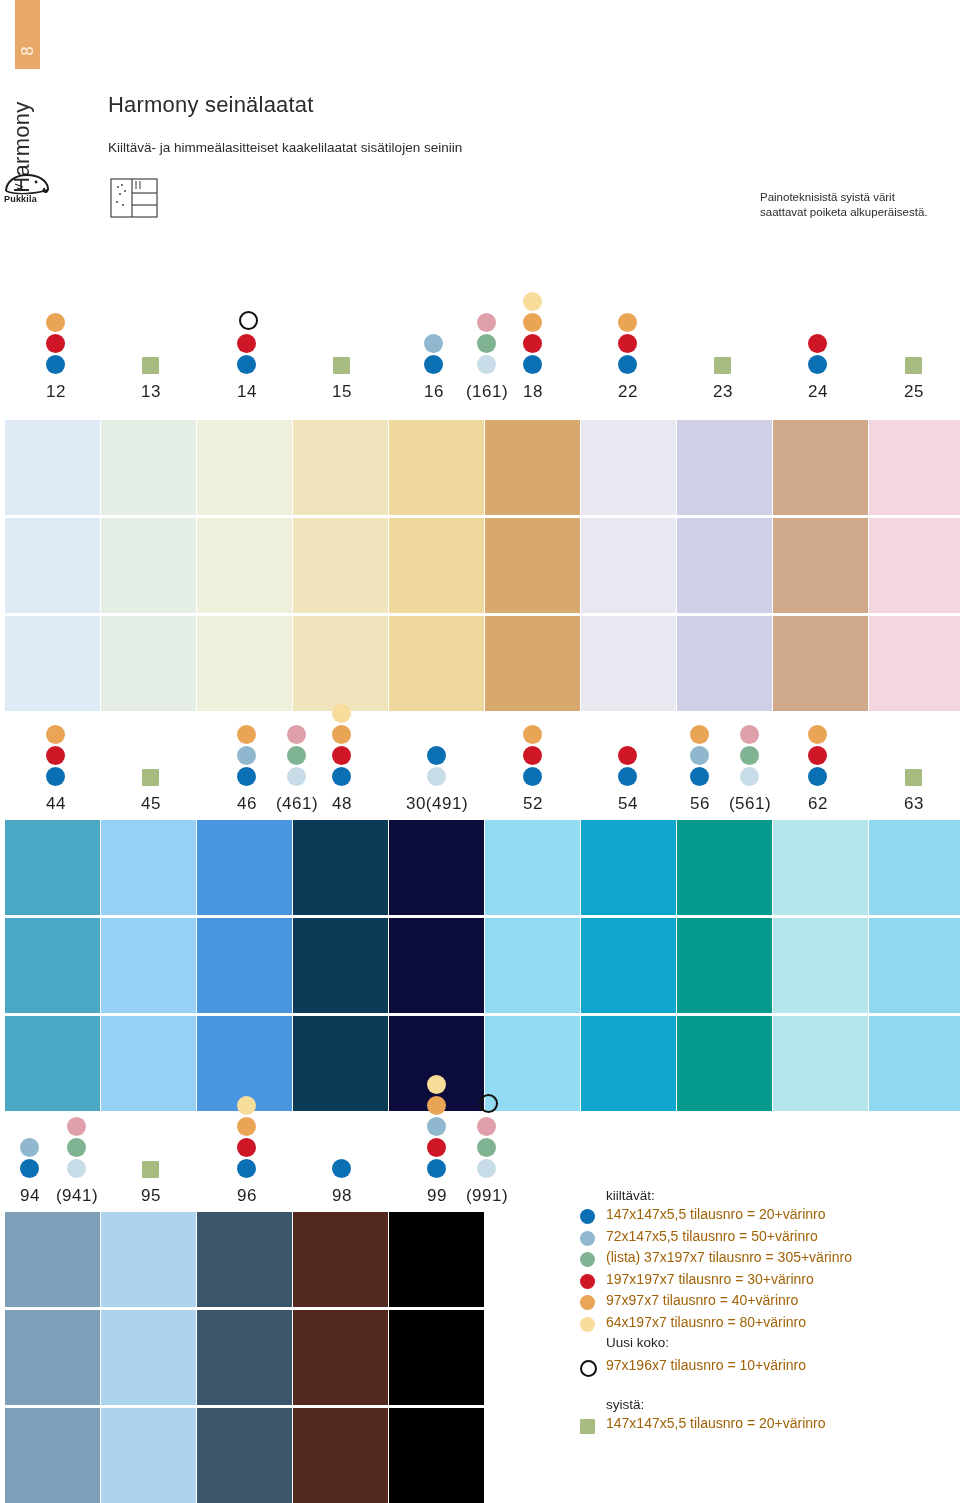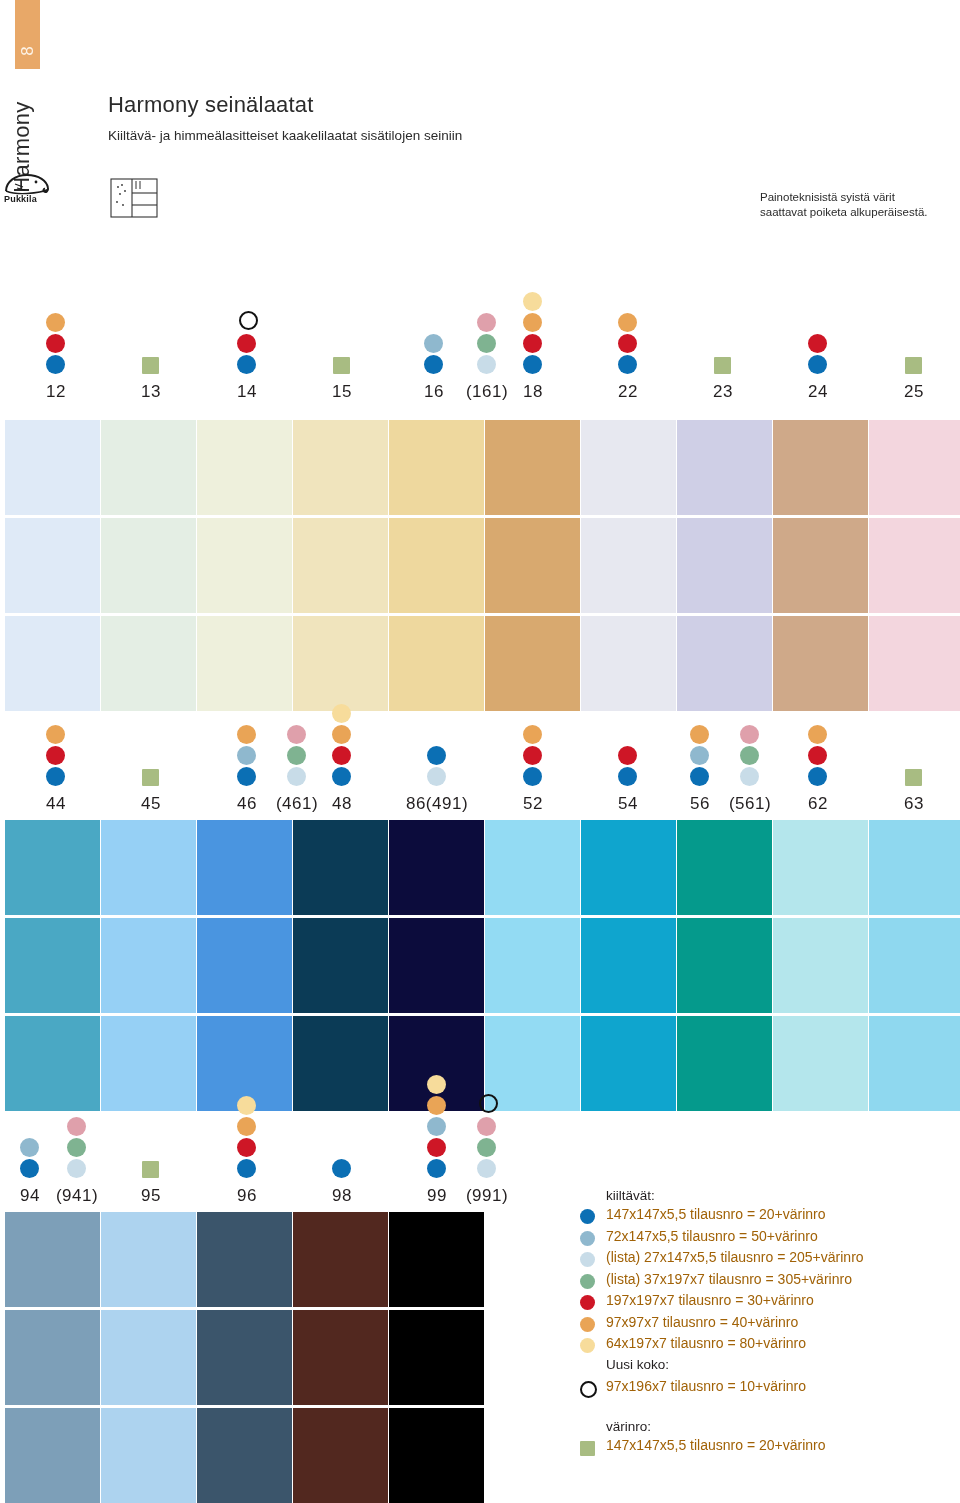--- a/index.html
+++ b/index.html
@@ -34,21 +34,21 @@
   .logo-word{
     position:absolute;left:1px;top:22px;font-size:9px;
     font-weight:bold;letter-spacing:.2px;color:#1b1b1b;text-align:center;
   }
   
   .h-title{
     position:absolute;left:108px;top:92px;
     font-size:22px;color:#2b2b2b;letter-spacing:.2px;
   }
   .h-sub{
-    position:absolute;left:108px;top:126px;width:420px;
+    position:absolute;left:108px;top:138px;width:420px;
     font-size:13.5px;line-height:19px;color:#2b2b2b;
   }
   .pictogram{
     position:absolute;left:110px;top:178px;width:48px;height:40px;
   }
   .h-note{
     position:absolute;left:760px;top:190px;width:210px;
     font-size:11.5px;line-height:15px;color:#2b2b2b;
   }
 
@@ -249,21 +249,21 @@
           <span class="mk circle" style="background: rgb(247, 220, 155);"></span>
           <span class="mk circle" style="background: rgb(233, 164, 86);"></span>
           <span class="mk circle" style="background: rgb(206, 22, 38);"></span>
           <span class="mk circle" style="background: rgb(11, 111, 180);"></span>
         </div>
         <div class="lbl" style="left: 342px; transform: translateX(-50%);">48</div>
         <div class="mark-group" style="left: 427px;">
           <span class="mk circle" style="background: rgb(11, 111, 180);"></span>
           <span class="mk circle" style="background: rgb(200, 220, 232);"></span>
         </div>
-        <div class="lbl" style="left: 437px; transform: translateX(-50%);">86(491)</div>
+        <div class="lbl" style="left: 437px; transform: translateX(-50%);">30(491)</div>
         <div class="mark-group" style="left: 523px;">
           <span class="mk circle" style="background: rgb(233, 164, 86);"></span>
           <span class="mk circle" style="background: rgb(206, 22, 38);"></span>
           <span class="mk circle" style="background: rgb(11, 111, 180);"></span>
         </div>
         <div class="lbl" style="left: 533px; transform: translateX(-50%);">52</div>
         <div class="mark-group" style="left: 618px;">
           <span class="mk circle" style="background: rgb(206, 22, 38);"></span>
           <span class="mk circle" style="background: rgb(11, 111, 180);"></span>
         </div>
@@ -397,24 +397,20 @@
   <div id="legend-glossy">
       <div class="lg-row">
         <span class="lg-dot" style="background: rgb(11, 111, 180);"></span>
         <span class="lg-txt">147x147x5,5  tilausnro = 20+värinro</span>
       </div>
       <div class="lg-row">
         <span class="lg-dot" style="background: rgb(143, 184, 206);"></span>
         <span class="lg-txt">72x147x5,5  tilausnro = 50+värinro</span>
       </div>
       <div class="lg-row">
-        <span class="lg-dot" style="background: rgb(200, 220, 232);"></span>
-        <span class="lg-txt">(lista) 27x147x5,5  tilausnro = 205+värinro</span>
-      </div>
-      <div class="lg-row">
         <span class="lg-dot" style="background: rgb(127, 179, 145);"></span>
         <span class="lg-txt">(lista) 37x197x7  tilausnro = 305+värinro</span>
       </div>
       <div class="lg-row">
         <span class="lg-dot" style="background: rgb(206, 22, 38);"></span>
         <span class="lg-txt">197x197x7  tilausnro = 30+värinro</span>
       </div>
       <div class="lg-row">
         <span class="lg-dot" style="background: rgb(233, 164, 86);"></span>
         <span class="lg-txt">97x97x7  tilausnro = 40+värinro</span>
@@ -426,20 +422,20 @@
     </div>
   <div class="lg-row">
     <div class="lg-plain">Uusi koko:</div>
   </div>
   <div id="legend-new">
       <div class="lg-row">
         <span class="lg-dot ring"></span>
         <span class="lg-txt">97x196x7  tilausnro = 10+värinro</span>
       </div>
     </div>
-  <div class="lg-head second">värinro:</div>
+  <div class="lg-head second">syistä:</div>
   <div id="legend-matte">
       <div class="lg-row">
         <span class="lg-dot sq" style="background: rgb(168, 188, 130);"></span>
         <span class="lg-txt">147x147x5,5  tilausnro = 20+värinro</span>
       </div>
     </div>
 </div>
 
 </body></html>

